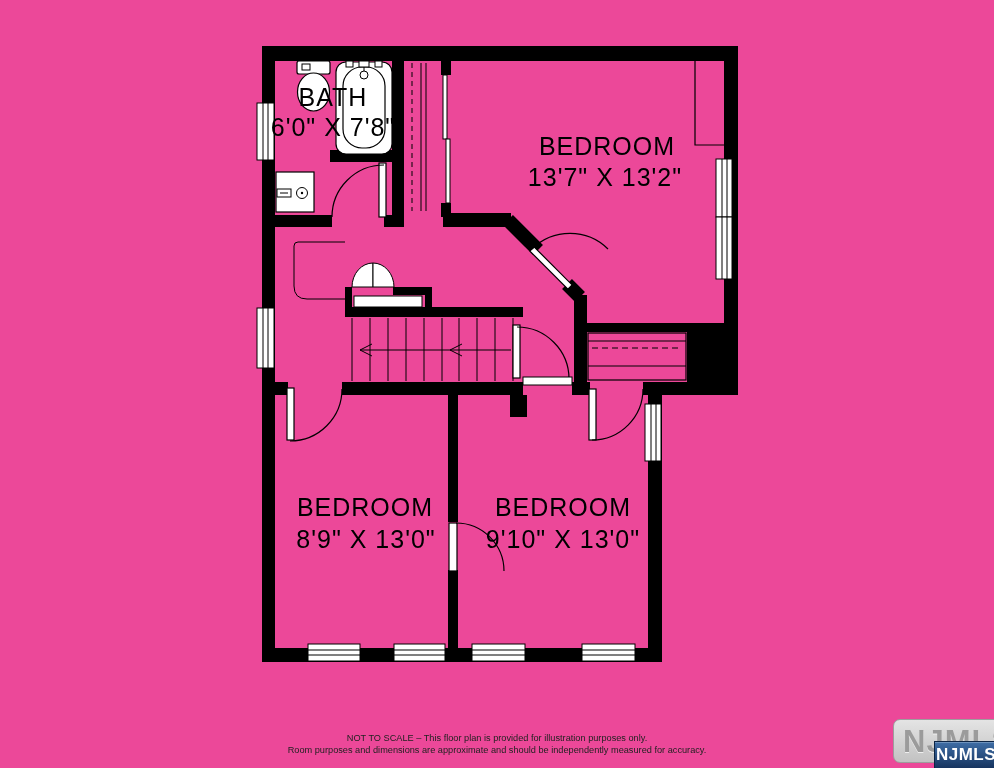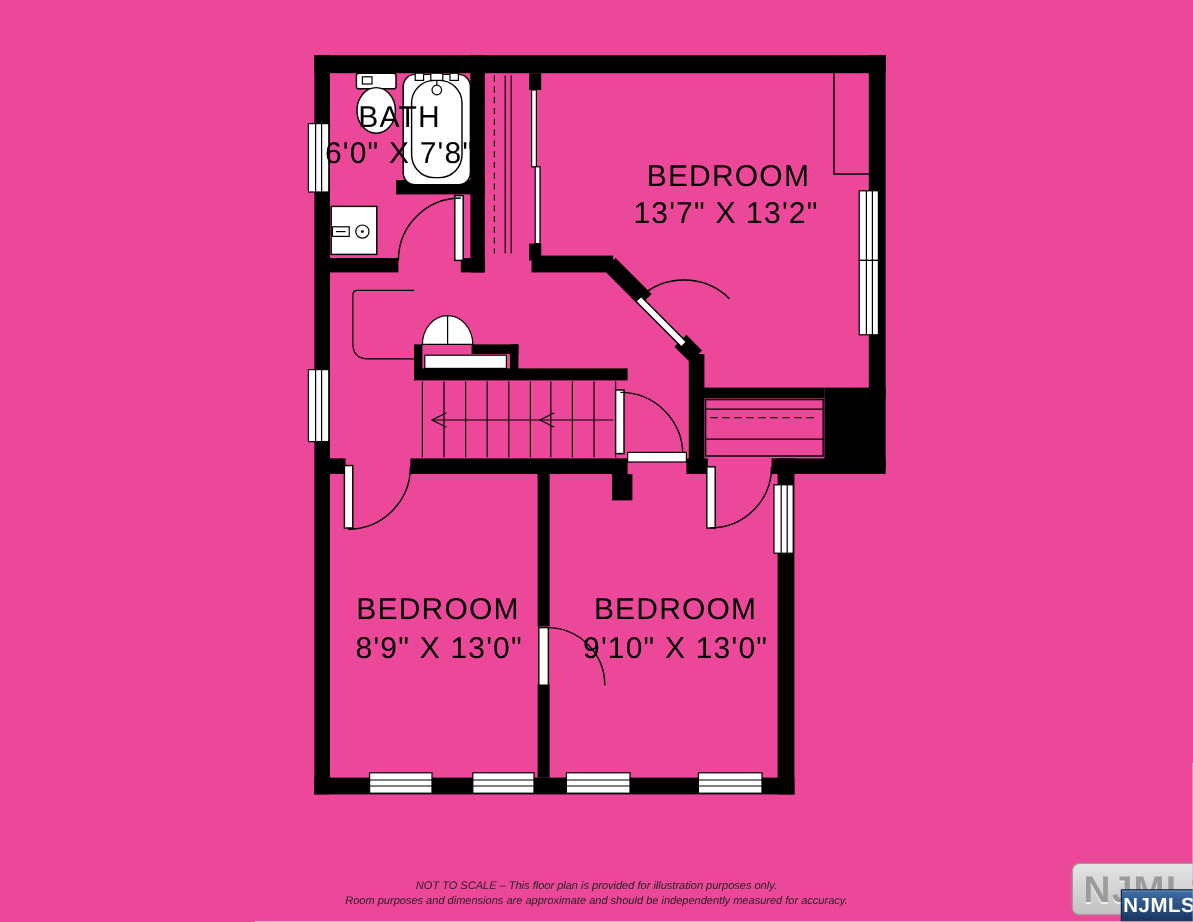--- a/index.html
+++ b/index.html
@@ -2,21 +2,21 @@
 <html><head>
 <meta charset="utf-8">
 <style>
   html,body{margin:0;padding:0;background:#ffffff;}
   #stage{position:relative;width:994px;height:768px;background:#ec4899;overflow:hidden;
          font-family:"Liberation Sans",sans-serif;}
   svg text{font-family:"Liberation Sans",sans-serif;fill:#000;}
   .room-name{font-size:25px;letter-spacing:1px;}
   .room-dims{font-size:25px;letter-spacing:1px;}
   .disclaimer{position:absolute;left:0;top:733px;width:994px;text-align:center;
-              font-size:9.2px;line-height:11.5px;color:#222;font-style:italic;}
+              font-size:9.2px;line-height:11.5px;color:#222;}
   
   .wm-gray{position:absolute;left:893px;top:719px;width:115px;height:42px;
            border-radius:7px;border:1px solid #9d9d9d;
            background:linear-gradient(#e4e4e4,#c2c2c2);overflow:hidden;}
   .wm-gray span{display:block;padding-left:9px;line-height:44px;font-weight:bold;
                 font-size:31px;letter-spacing:1px;color:#9b9b9b;
                 text-shadow:0 1px 0 #efefef;}
   .wm-blue{position:absolute;left:934px;top:741px;width:62px;height:26px;
            background:linear-gradient(#3f6ea6,#16345f);border:1px solid #0c2444;
            box-shadow:inset 0 1px 0 #6e93bd;}

